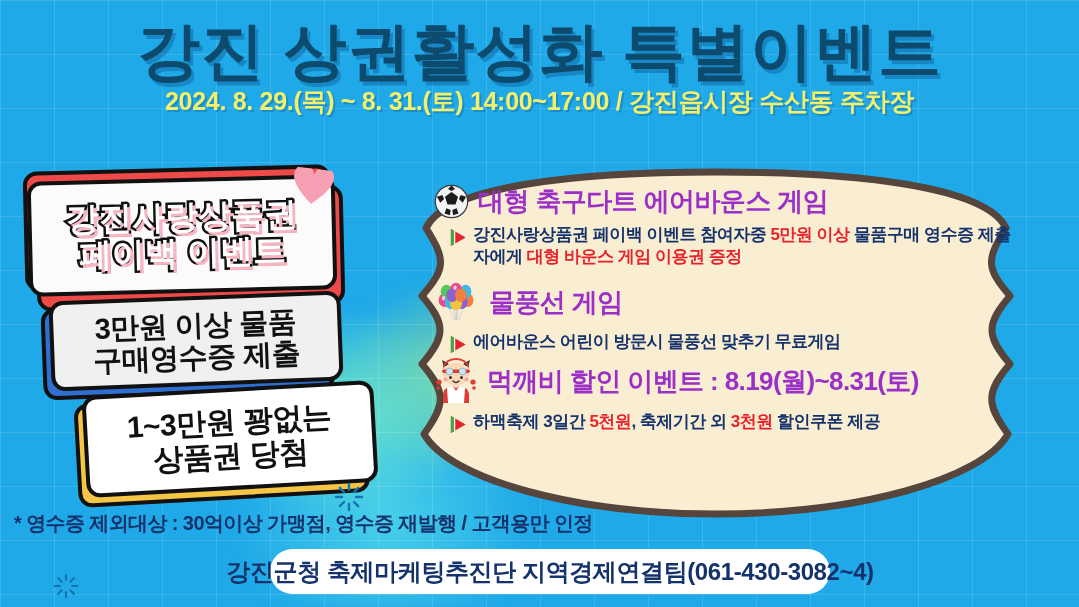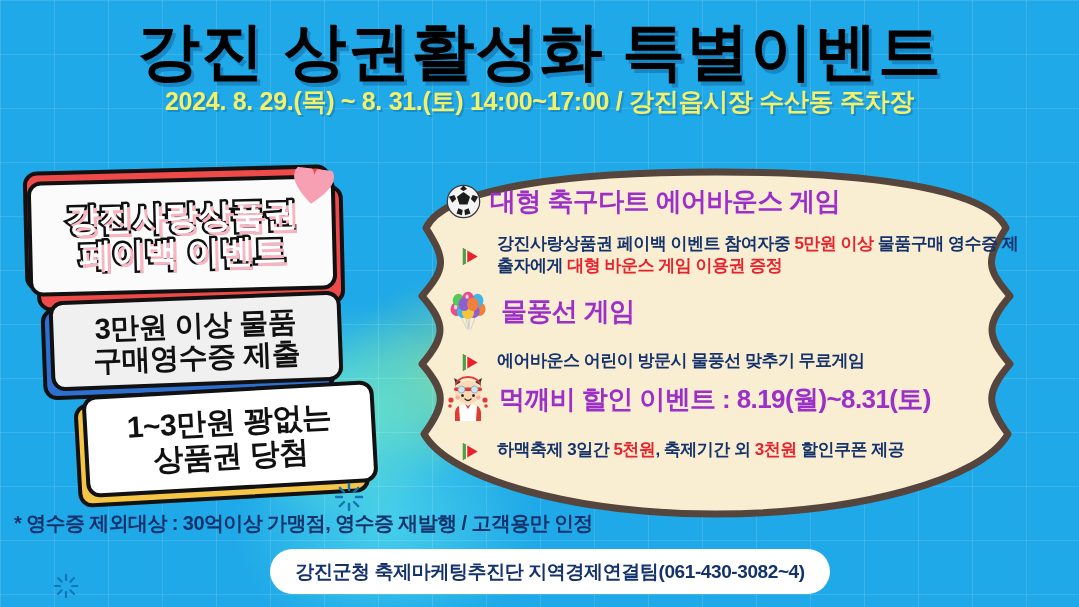--- a/index.html
+++ b/index.html
@@ -42,21 +42,21 @@
     pointer-events:none;
   }
 
   
   .header { position:absolute; left:0; top:0; width:1079px; text-align:center; }
 
   .main-title {
     margin-top:18px;
     font-size:63px;
     font-weight:bold;
-    color:#000000;
+    color:#0c4a6e;
     letter-spacing:1px;
     line-height:1.06;
     text-shadow: 3px 4px 0 rgba(14,108,165,.55);
     white-space:nowrap;
     text-align:center;
   }
 
   .sub-title {
     font-size:25px;
     font-weight:bold;
@@ -130,37 +130,37 @@
   
   .sparkle { position:absolute; pointer-events:none; }
   .sp1 { left:334px; top:322px; }
   .sp2 { left:53px;  top:413px; }
 
   
   .cloud-wrap { position:absolute; left:386px; top:168px; width:660px; height:350px; }
   .cloud-svg  { position:absolute; inset:0; width:660px; height:350px; }
 
   .cloud-body {
-    position:absolute; left:60px; top:16px;
+    position:absolute; left:48px; top:16px;
     width:580px; height:320px;
   }
 
   .sec-head {
     display:flex; align-items:center; gap:9px;
     margin-bottom:2px;
   }
   .sec-head .sec-title {
     font-size:26px; font-weight:bold;
     color:#9d2fc9; letter-spacing:-.6px; white-space:nowrap;
   }
   .ic { flex:0 0 auto; display:block; }
 
   .bullet {
-    display:flex; align-items:center; gap:16px;
-    margin:14px 0 3px 14px;
+    display:flex; align-items:flex-start; gap:4px;
+    margin:5px 0 3px 14px;
   }
   .bullet .btxt {
     font-size:17px; font-weight:bold; line-height:1.32;
     color:#14326b; letter-spacing:-.5px;
   }
   .hl { color:#e8212b; }
   .indent { display:block; padding-left:48px; }
 
   
   .footnote {
@@ -168,21 +168,21 @@
     font-size:20px; font-weight:bold;
     color:#14326b; letter-spacing:-.6px; white-space:nowrap;
   }
   .footer-pill {
     position:absolute; left:270px; top:549px;
     width:560px; height:45px;
     background:#ffffff; border-radius:24px;
     display:flex; align-items:center; justify-content:center;
   }
   .footer-pill span {
-    font-size:19px; font-weight:bold;
+    font-size:24px; font-weight:bold;
     color:#14326b; letter-spacing:-.4px; white-space:nowrap;
   }
 </style>
 </head>
 <body>
 
 <div id="poster">
 
   <div class="glow"></div>
   <div class="grid"></div>

